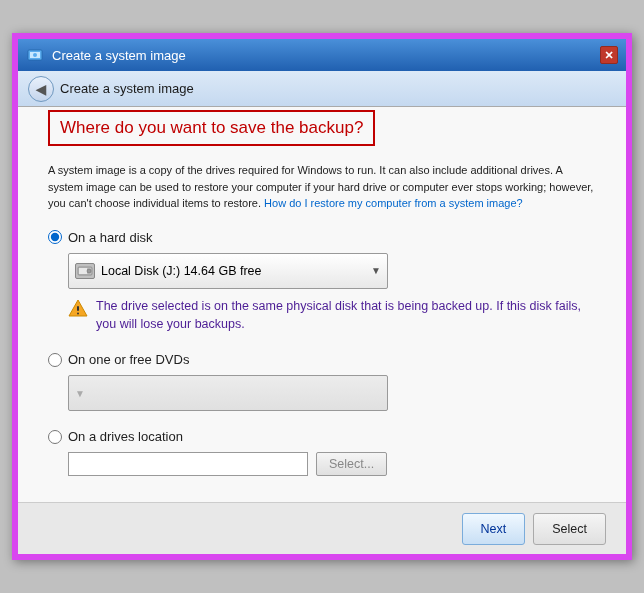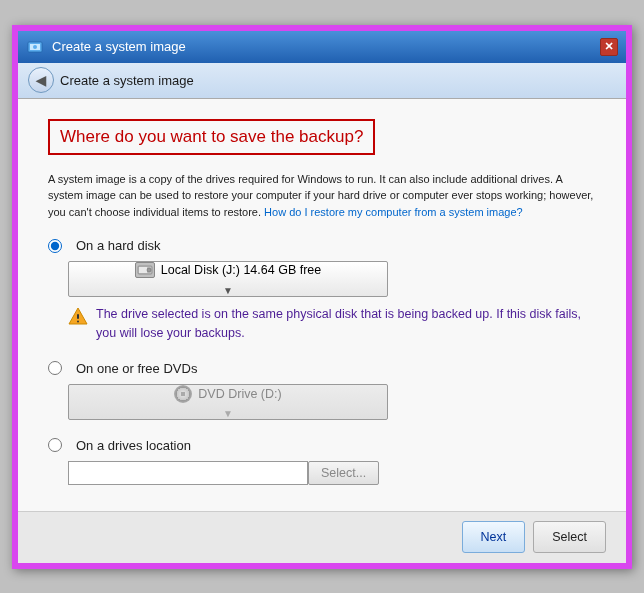--- a/index.html
+++ b/index.html
@@ -83,21 +83,21 @@
       color: #555;
       font-size: 14px;
     }
 
     .nav-title {
       color: #1a1a1a;
       font-size: 13px;
     }
 
     .content {
-      padding: 20px 30px 16px 30px;
+      padding: 3px 30px 16px 30px;
       background: #f8f8f8;
     }
 
     .page-heading {
       font-size: 17px;
       color: #c00000;
       font-weight: normal;
       border: 2px solid #c00000;
       padding: 6px 10px;
       display: inline-block;
@@ -116,21 +116,21 @@
       text-decoration: none;
     }
 
     .section {
       margin-top: 18px;
     }
 
     .radio-label {
       display: flex;
       align-items: center;
-      gap: 14px;
+      gap: 6px;
       font-size: 13px;
       color: #222;
       margin-bottom: 8px;
       cursor: pointer;
     }
 
     .radio-input {
       width: 14px;
       height: 14px;
       accent-color: #0066cc;
@@ -149,21 +149,20 @@
       height: 36px;
       background: linear-gradient(to bottom, #fff, #e8e8e8);
       border: 1px solid #999;
       border-radius: 2px;
       padding: 0 6px;
       font-size: 12.5px;
       display: flex;
       align-items: center;
       justify-content: space-between;
       cursor: pointer;
-      flex-direction: column;
     }
 
     .dropdown-disabled {
       background: linear-gradient(to bottom, #ececec, #e0e0e0);
       color: #888;
     }
 
     .dropdown-arrow {
       font-size: 10px;
       color: #555;
@@ -209,21 +208,21 @@
 
     .warning-text {
       font-size: 12.5px;
       color: #4c1d95;
       line-height: 1.5;
     }
 
     .network-row {
       display: flex;
       align-items: flex-end;
-      gap: 0;
+      gap: 8px;
       margin-left: 20px;
     }
 
     .text-input {
       width: 240px;
       height: 24px;
       border: 1px solid #999;
       background: white;
       padding: 0 4px;
       font-size: 12.5px;
@@ -349,24 +348,20 @@
 
     
     <div class="section">
       <label class="radio-label">
         <input type="radio" class="radio-input" name="backup-location" style="">
         <span>On one or free DVDs</span>
       </label>
 
       <div class="dropdown-row">
         <div class="dropdown dropdown-disabled">
-          <div style="display:flex;align-items:center;gap:6px;">
-            <div class="dvd-icon"></div>
-            <span>DVD Drive (D:)</span>
-          </div>
           <span class="dropdown-arrow" style="color:#aaa;">▼</span>
         </div>
       </div>
     </div>
 
     
     <div class="section" style="margin-bottom:10px;">
       <label class="radio-label">
         <input type="radio" class="radio-input" name="backup-location" style="">
         <span>On a drives location</span>

